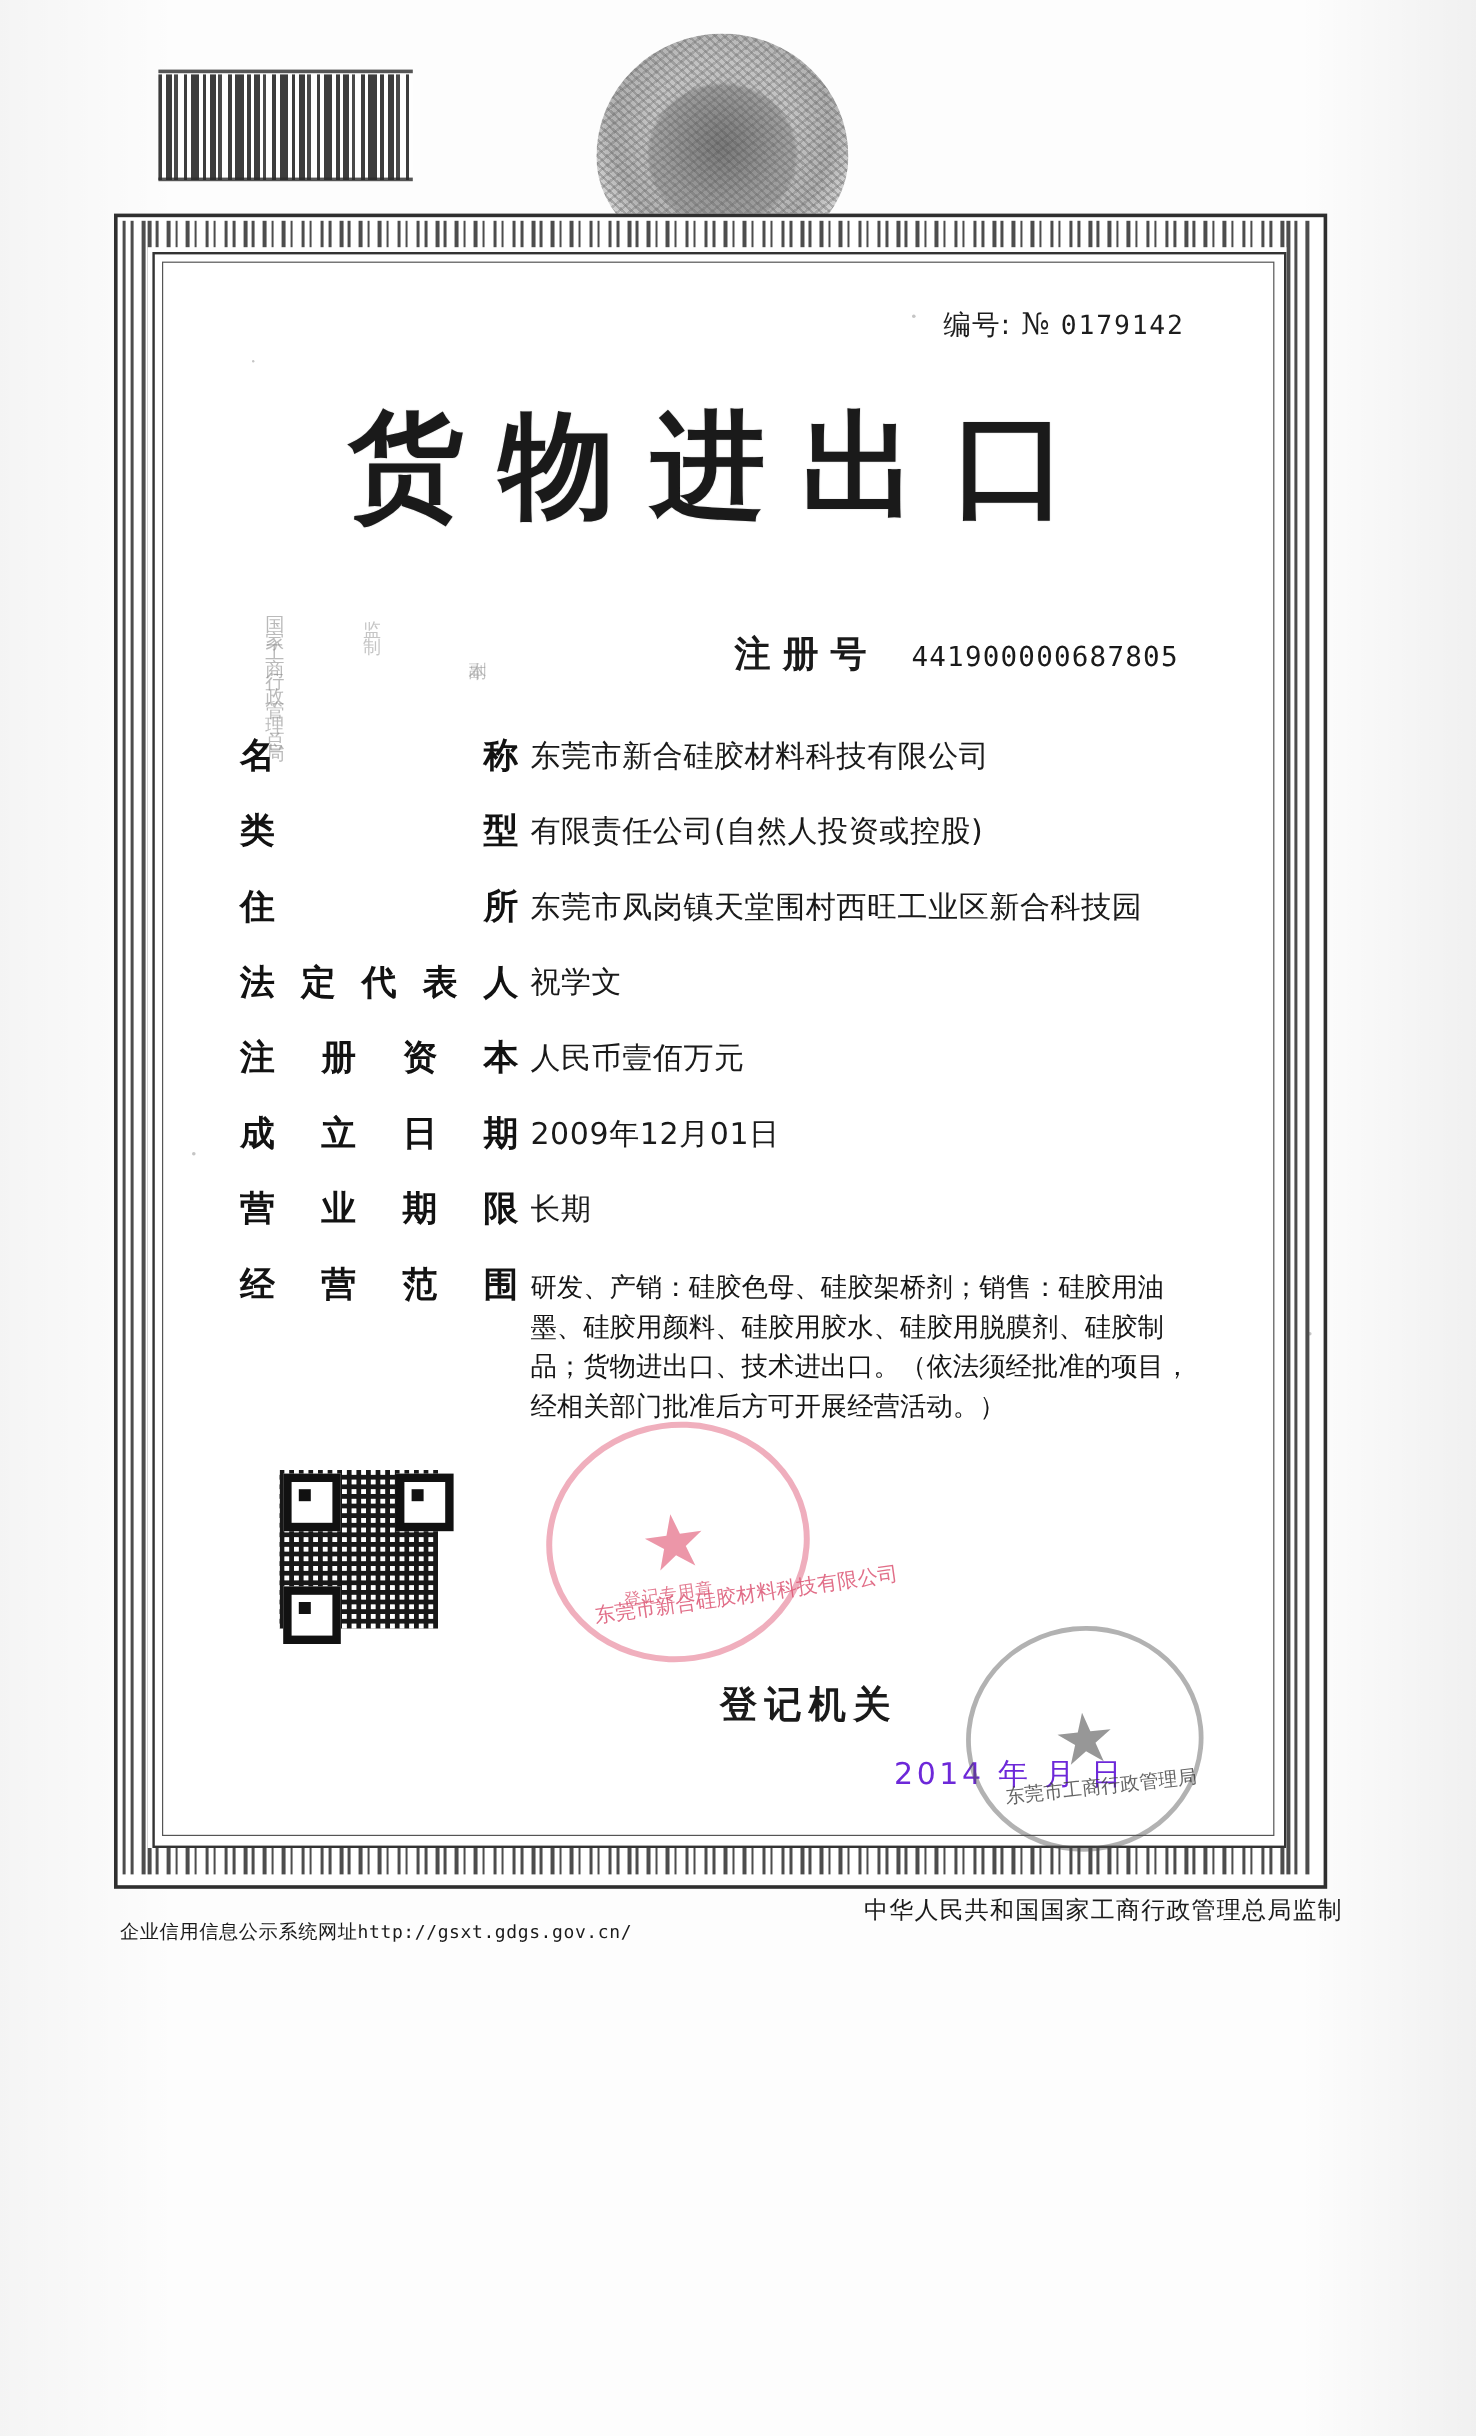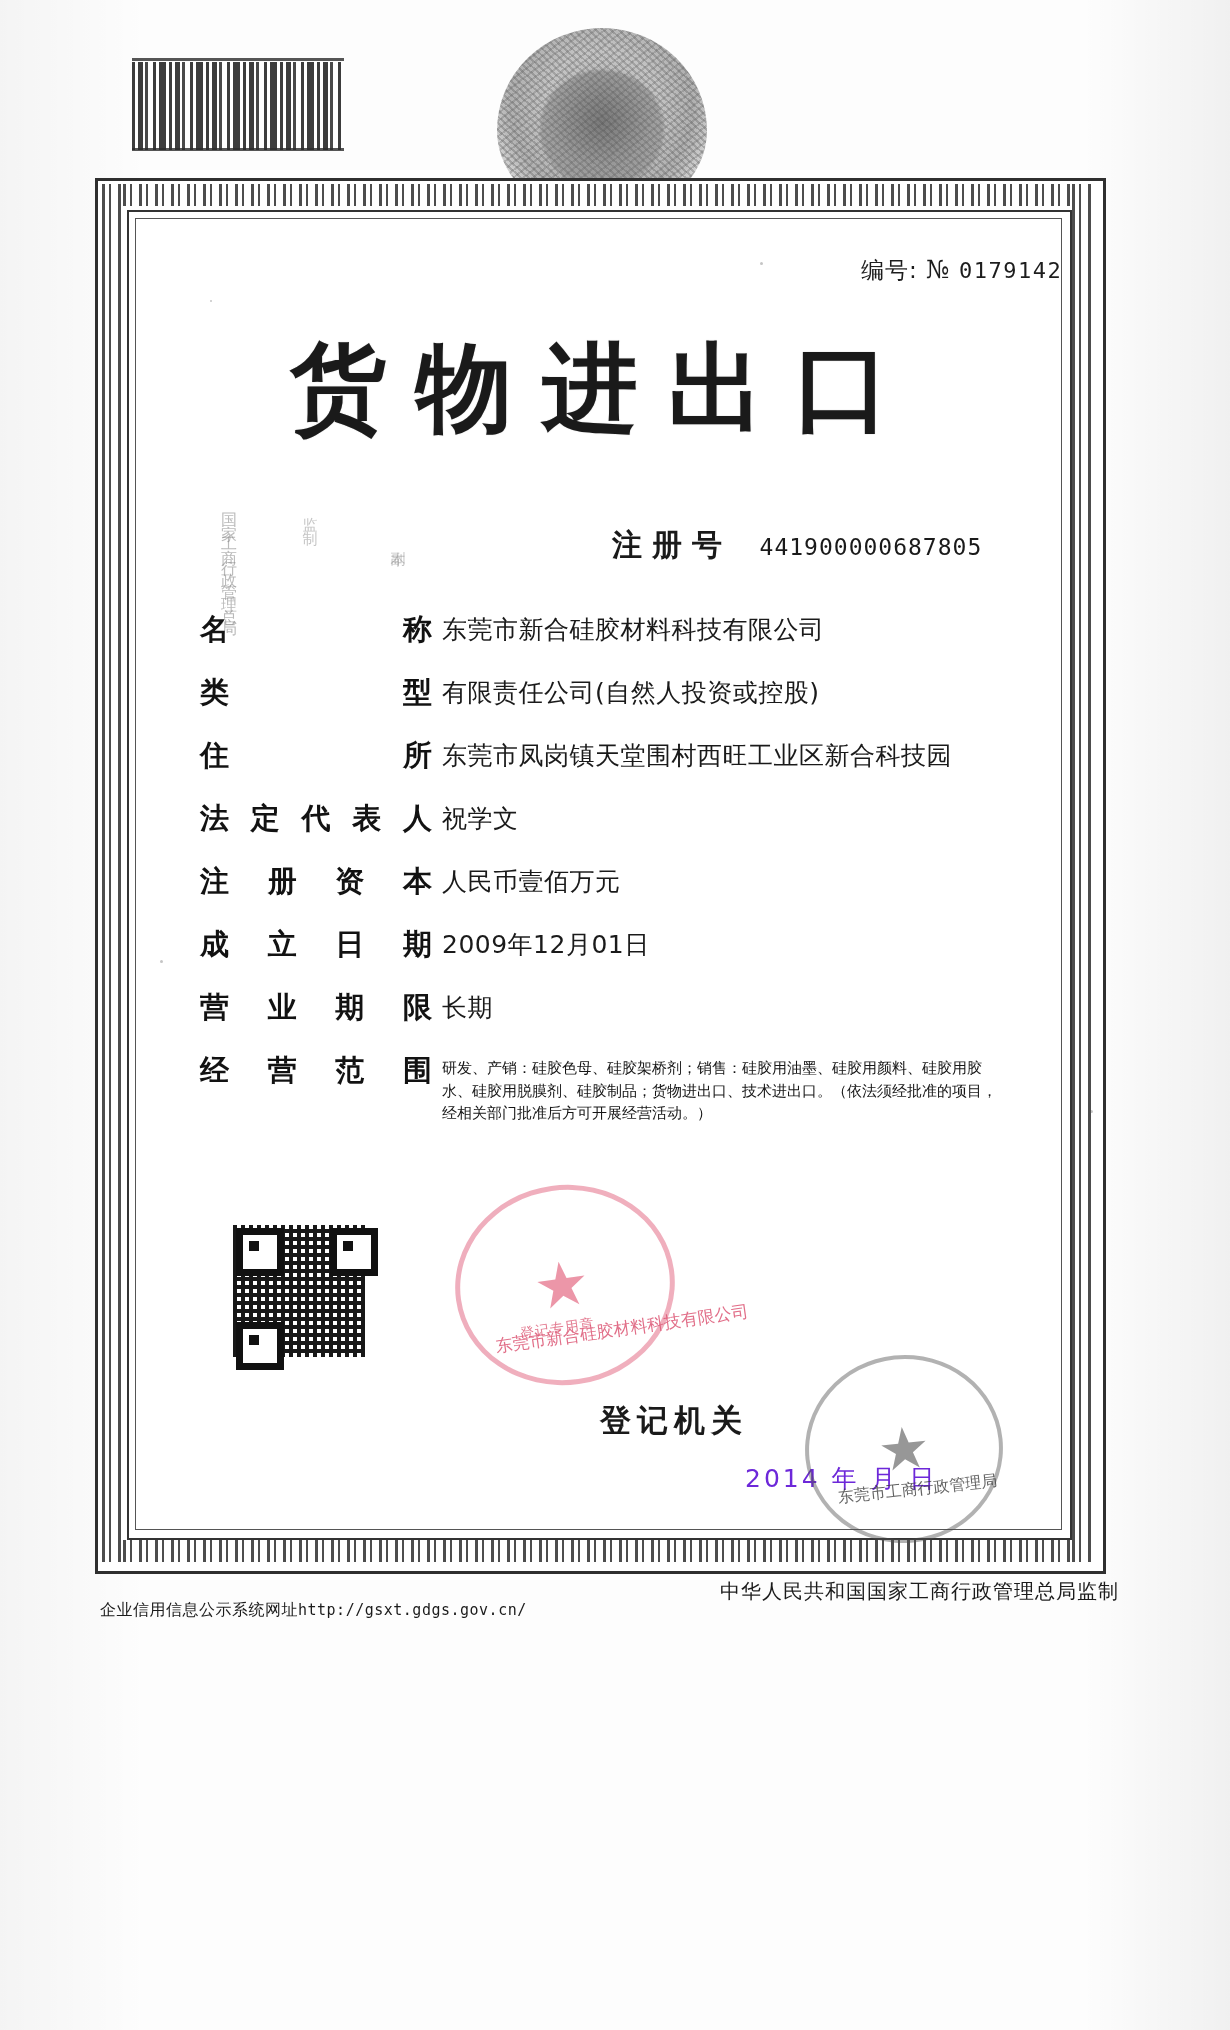--- a/index.html
+++ b/index.html
@@ -152,21 +152,21 @@
     left: 135px;
     top: 218px;
     width: 925px;
     height: 1310px;
     border: 1px solid #555;
   }
 
   
   .serial {
     position: absolute;
-    left: 861px;
+    left: 786px;
     top: 255px;
     font-size: 23px;
     letter-spacing: 1px;
     color: #1d1d1d;
     font-family: "DejaVu Sans", sans-serif;
     white-space: nowrap;
   }
   .serial .no-mark { font-family: "DejaVu Serif", serif; font-size: 25px; }
   .serial .num { font-family: "DejaVu Sans Mono", monospace; font-size: 22px; letter-spacing: 1.5px;}
 
@@ -228,21 +228,21 @@
   .field-label span { display: inline-block; }
   .field-value {
     font-size: 25px;
     color: #1a1a1a;
     line-height: 1.25;
     padding-top: 4px;
     letter-spacing: 0.5px;
   }
 
   .scope-value {
-    font-size: 15px;
+    font-size: 22px;
     line-height: 1.5;
     width: 595px;
     color: #151515;
     padding-top: 6px;
     letter-spacing: 0px;
   }
 
   
   .faint-left {
     position: absolute;

